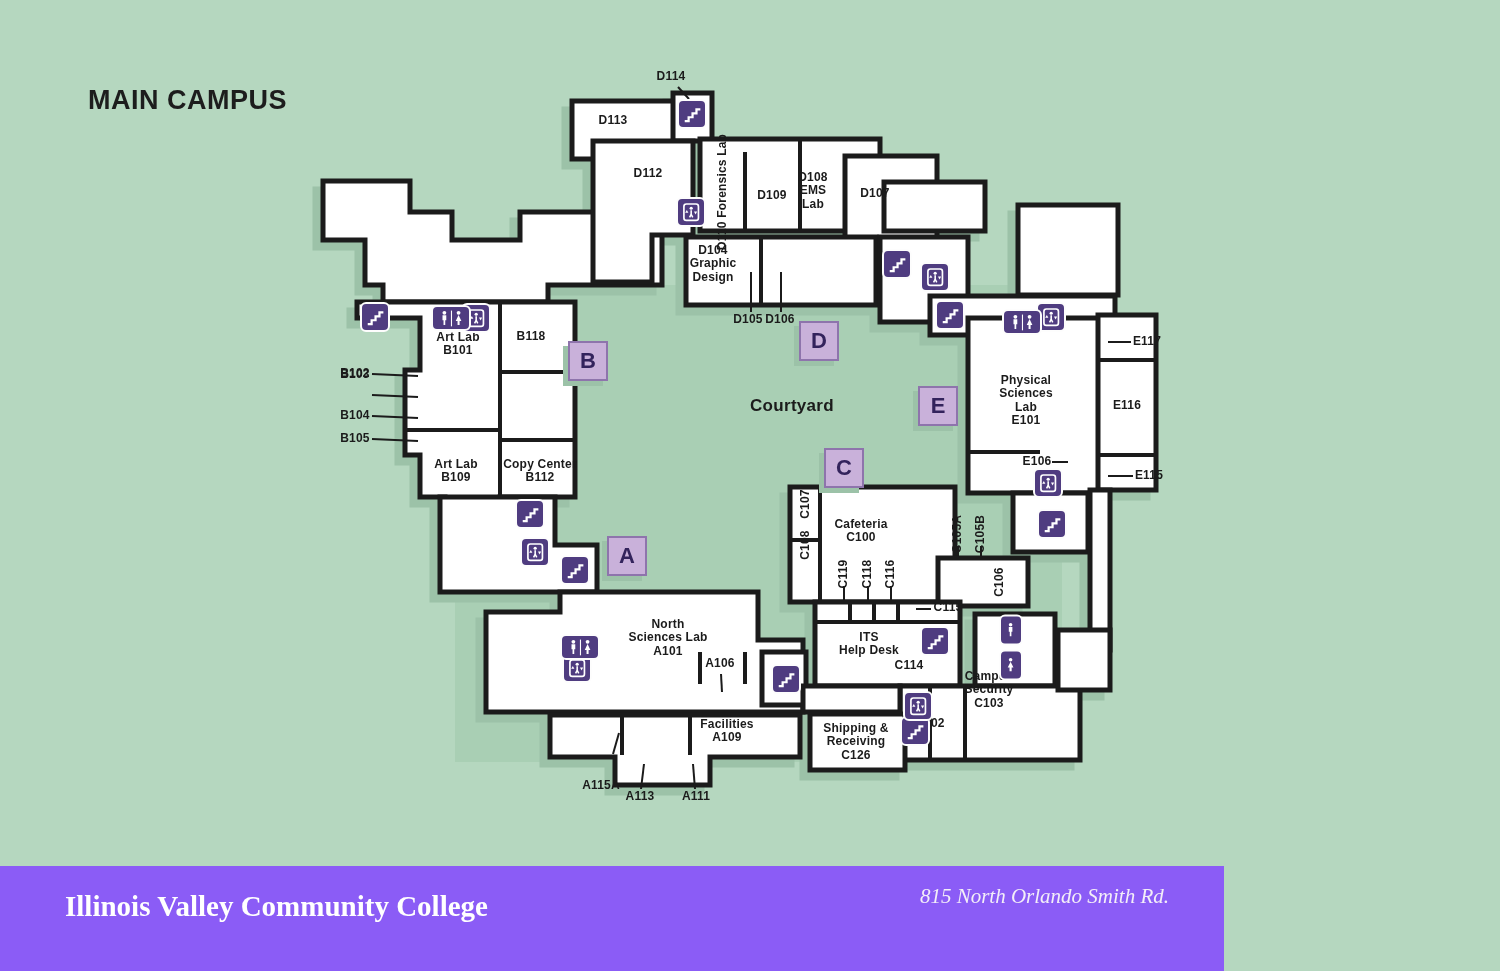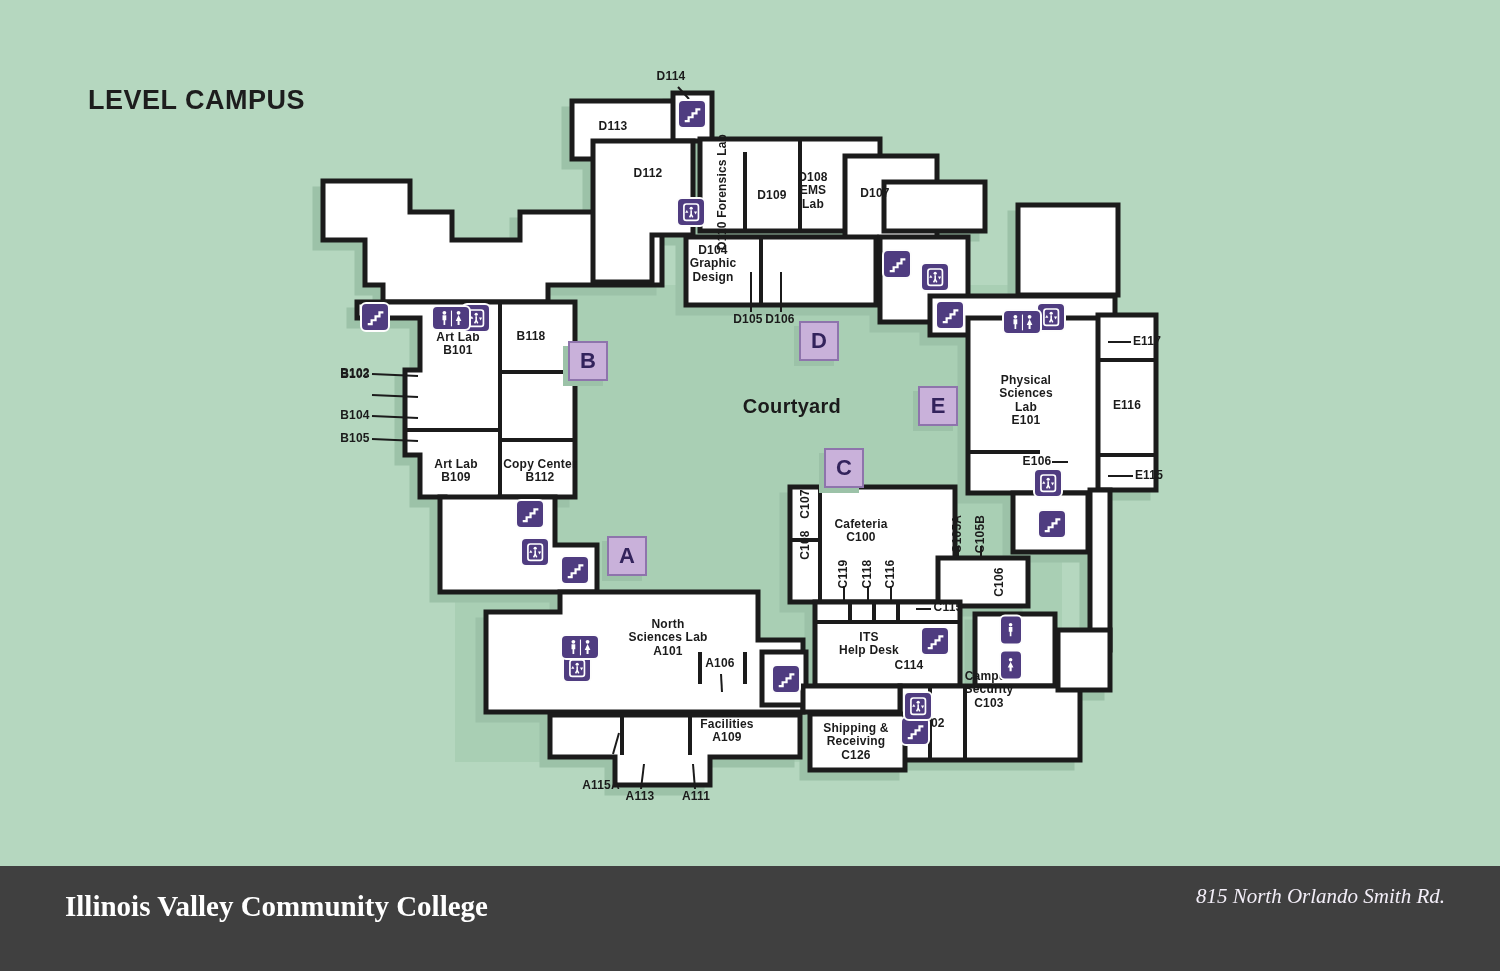--- a/index.html
+++ b/index.html
@@ -12,42 +12,42 @@
   .lyr-shadow{fill:#9cc2a8;stroke:#9cc2a8;stroke-width:5;}
   .lyr-bldg{fill:#ffffff;stroke:#1b1b1b;stroke-width:5;stroke-linejoin:miter;}
   .lyr-walls{stroke:#1b1b1b;stroke-width:4;fill:none;}
   .lyr-leaders{stroke:#1b1b1b;stroke-width:2;fill:none;}
 
   
   .lbl{position:absolute;transform:translate(-50%,-50%);
        font:700 12px/1.12 "Liberation Sans",sans-serif;color:#1b1b1b;
        text-align:center;white-space:pre-line;letter-spacing:.2px;}
   .lbl.rot{transform:translate(-50%,-50%) rotate(-90deg);white-space:nowrap;}
-  .lbl.big{font-size:20px;letter-spacing:.3px;}
+  .lbl.big{font-size:17px;letter-spacing:.3px;}
 
   
   .marker{position:absolute;width:36px;height:36px;transform:translate(-50%,-50%);
           background:#c9b1da;border:2px solid #8e74ac;box-shadow:-5px 5px 0 #9cc2a8;
           display:flex;align-items:center;justify-content:center;
           font:700 22px "Liberation Sans",sans-serif;color:#33235c;}
 
   
   .ic{position:absolute;transform:translate(-50%,-50%);
       background:#4f3c80;border:2px solid #fdfdfd;border-radius:6px;
       display:flex;align-items:center;justify-content:center;box-sizing:border-box;}
   .ic svg{display:block;width:86%;height:86%;}
   .ic-stairs{width:30px;height:30px;}
   .ic-elev{width:30px;height:30px;}
   .ic-mf{width:40px;height:26px;}
   .ic-one{width:24px;height:31px;}
 
   
   #title{position:absolute;left:88px;top:84px;color:#1d1d1d;
          font:800 27px/1.2 "Liberation Sans",sans-serif;letter-spacing:.5px;}
-  #footer{position:absolute;left:0;bottom:0;width:1500px;height:105px;background:#404040;}
+  #footer{position:absolute;left:0;bottom:0;width:1224px;height:105px;background:#8b5cf6;}
   #footer .college{position:absolute;left:65px;top:24px;color:#ffffff;
          font:700 29px "Liberation Serif",serif;}
   #footer .addr{position:absolute;right:55px;top:16px;text-align:right;color:#f3eef8;
          font:italic 21px/1.4 "Liberation Serif",serif;}
 </style>
 </head>
 <body>
 
 <div id="stage">
 
@@ -167,33 +167,33 @@
       <path d="M958,546 V560"></path>
         <path d="M981,546 V560"></path>
       <path d="M721,674 L722,692"></path>
       <path d="M613,754 L619,733"></path>
         <path d="M641,789 L644,764"></path>
         <path d="M695,789 L693,764"></path>
     </g>
   </svg>
 
   <div id="title">
-    <div>LEVEL CAMPUS</div>
+    <div>MAIN CAMPUS</div>
   </div>
 
   <div class="lbl big" style="left:792px;top:406px">Courtyard</div>
 
   <div class="marker" style="left:627px;top:556px">A</div>
   <div class="marker" style="left:588px;top:361px">B</div>
   <div class="marker" style="left:844px;top:468px">C</div>
   <div class="marker" style="left:819px;top:341px">D</div>
   <div class="marker" style="left:938px;top:406px">E</div>
 
   <div class="lbl" style="left:671px;top:77px">D114</div>
-  <div class="lbl" style="left:613px;top:127px">D113</div>
+  <div class="lbl" style="left:613px;top:121px">D113</div>
   <div class="lbl" style="left:648px;top:174px">D112</div>
   <div class="lbl rot" style="left:723px;top:192px">D110
 Forensics
 Lab</div>
   <div class="lbl" style="left:772px;top:196px">D109</div>
   <div class="lbl" style="left:813px;top:191px">D108
 EMS
 Lab</div>
   <div class="lbl" style="left:875px;top:194px">D107</div>
   <div class="lbl" style="left:713px;top:264px">D104

